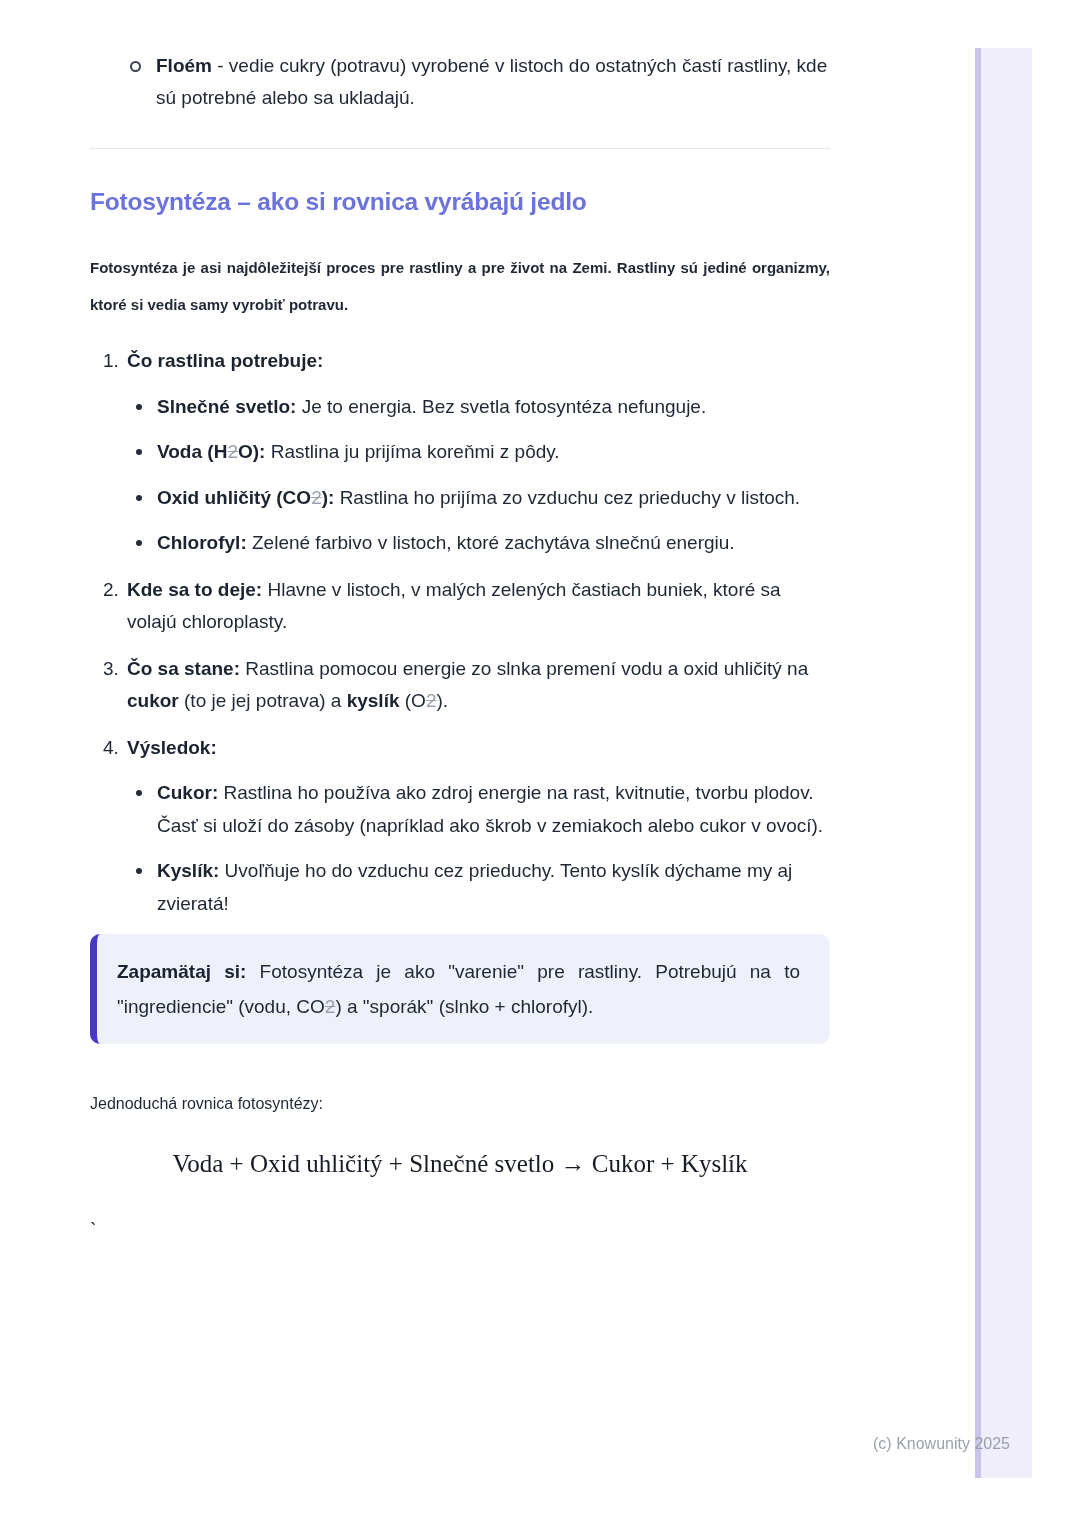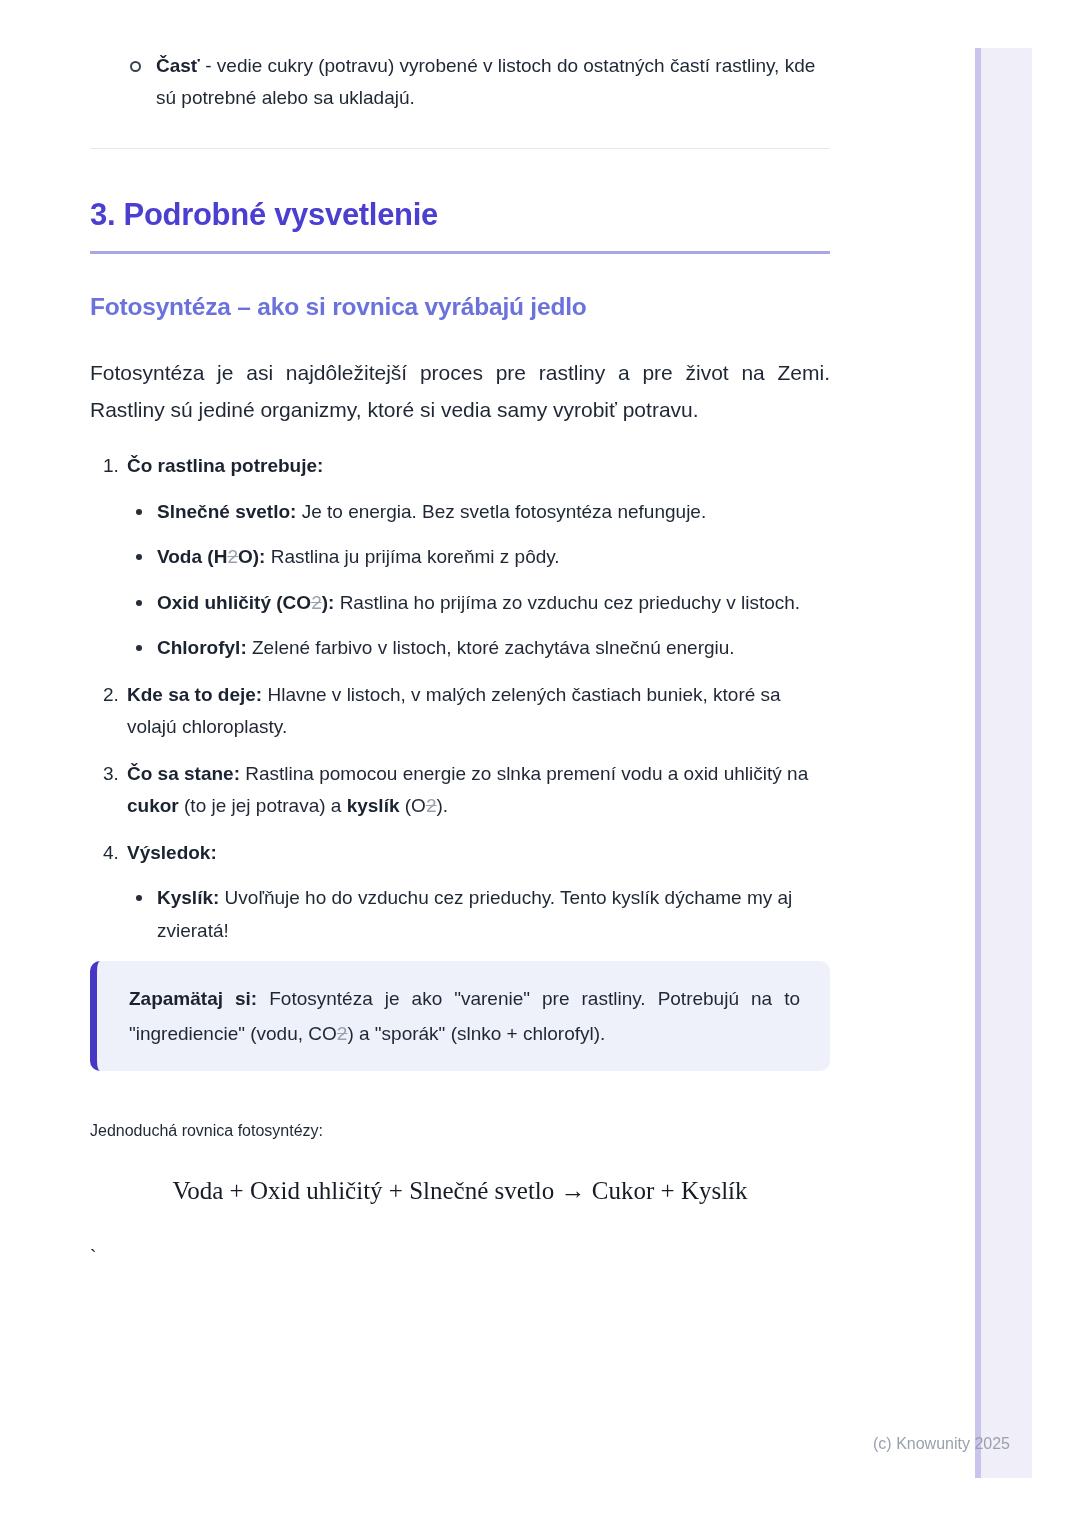--- a/index.html
+++ b/index.html
@@ -31,37 +31,37 @@
 
   hr.divider{border:none;border-top:1px solid #e7e8ec;margin:34px 0 0 0;}
 
   h1{
     margin:46px 0 0 0;font-size:31px;line-height:40px;font-weight:700;
     color:var(--accent-dark);padding-bottom:16px;letter-spacing:-0.3px;
     border-bottom:3px solid var(--underline);
   }
   h2{margin:38px 0 0 0;font-size:24.5px;line-height:30px;font-weight:700;color:var(--accent-light);letter-spacing:-0.2px;}
 
-  p.intro{margin:32px 0 0 0;font-size:21px;line-height:37px;text-align:justify;}
+  p.intro{margin:32px 0 0 0;font-size:15px;line-height:37px;text-align:justify;font-weight:bold;}
 
   .olist{margin-top:22px;font-size:19px;line-height:32.5px;}
   .oitem{position:relative;padding-left:37px;margin-top:14px;}
   .oitem > .num{position:absolute;left:13px;top:0;font-weight:400;}
   .sublist{margin-top:2px;}
   .subitem{position:relative;padding-left:30px;margin-top:13px;}
   .subitem .dot{position:absolute;left:9px;top:13px;width:6px;height:6px;border-radius:50%;background:#262c38;}
 
   b,strong,.lead{font-weight:700;color:#1b2230;}
   .struck{color:var(--muted);text-decoration:line-through;font-weight:400;}
   .it{}
 
   .callout{
     margin-top:14px;background:var(--callout-bg);
     border-left:7px solid var(--callout-border);border-radius:10px;
-    padding:20px 30px 20px 32px;font-size:19px;line-height:35px;text-align:justify;
+    padding:20px 30px 20px 20px;font-size:19px;line-height:35px;text-align:justify;
   }
 
   .eq-label{margin:44px 0 0 0;font-size:16px;line-height:32px;}
   .formula{
     margin:30px 0 0 0;font-family:"Liberation Serif", serif;
     font-size:25px;line-height:28px;text-align:center;color:#161b26;
   }
   .stray{margin-top:42px;font-size:19px;line-height:20px;color:#161b26;}
 
   .footer{position:absolute;right:70px;top:1435px;font-size:16px;color:var(--muted);z-index:3;}
@@ -74,26 +74,25 @@
 </style>
 </head>
 <body>
 
 <div class="edge-strip"></div>
 
 <main class="content">
 
   <div class="note-item">
     <span class="circle"></span>
-    <span class="lead">Časť</span><span> - vedie cukry (potravu) vyrobené v listoch do ostatných častí rastliny, kde sú potrebné alebo sa ukladajú.</span>
+    <span class="lead">Floém</span><span> - vedie cukry (potravu) vyrobené v listoch do ostatných častí rastliny, kde sú potrebné alebo sa ukladajú.</span>
   </div>
 
   <hr class="divider">
 
-  <h1>3. Podrobné vysvetlenie</h1>
 
   <h2>Fotosyntéza – ako si rovnica vyrábajú jedlo</h2>
 
   <p class="intro">Fotosyntéza je asi najdôležitejší proces pre rastliny a pre život na Zemi. Rastliny sú jediné organizmy, ktoré si vedia samy vyrobiť potravu.</p>
 
   <div class="olist">
 
     <div class="oitem">
       <span class="num">1.</span>
       <span class="lead">Čo rastlina potrebuje:</span>
@@ -126,20 +125,24 @@
       <span class="num">3.</span>
       <span class="lead">Čo sa stane:</span><span> Rastlina pomocou energie zo slnka premení vodu a oxid uhličitý na </span><span class="lead">cukor</span><span> (to je jej potrava) a </span><span class="lead">kyslík</span><span> (O</span><span class="struck">2</span><span>).</span>
     </div>
 
     <div class="oitem">
       <span class="num">4.</span>
       <span class="lead">Výsledok:</span>
       <div class="sublist">
         <div class="subitem">
           <span class="dot"></span>
+          <span class="lead">Cukor:</span><span> Rastlina ho používa ako zdroj energie na rast, kvitnutie, tvorbu plodov. Časť si uloží do zásoby (napríklad ako škrob v zemiakoch alebo cukor v ovocí).</span>
+        </div>
+        <div class="subitem">
+          <span class="dot"></span>
           <span class="lead">Kyslík:</span><span> Uvoľňuje ho do vzduchu cez prieduchy. Tento kyslík dýchame my aj zvieratá!</span>
         </div>
       </div>
     </div>
 
   </div>
 
   <div class="callout">
     <span class="lead">Zapamätaj si:</span><span> Fotosyntéza je ako "varenie" pre rastliny. Potrebujú na to "ingrediencie" (vodu, CO</span><span class="struck">2</span><span>) a "sporák" (slnko + chlorofyl).</span>
   </div>

